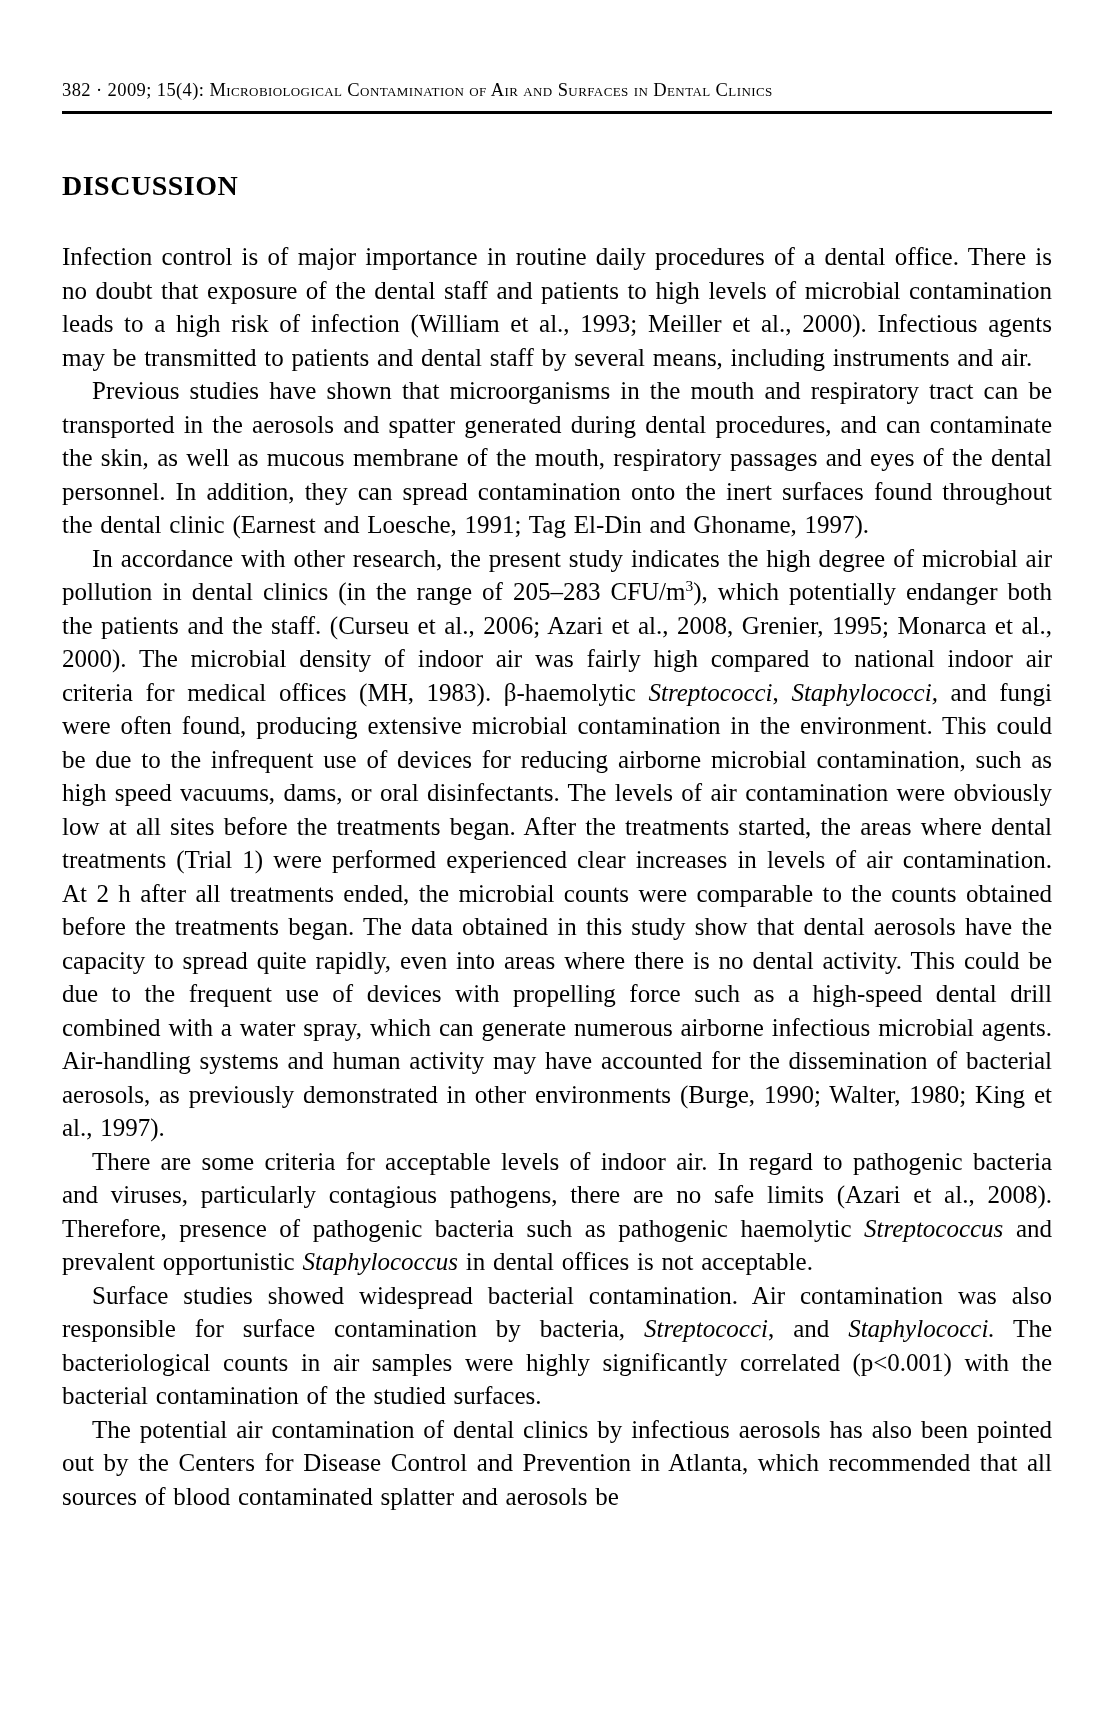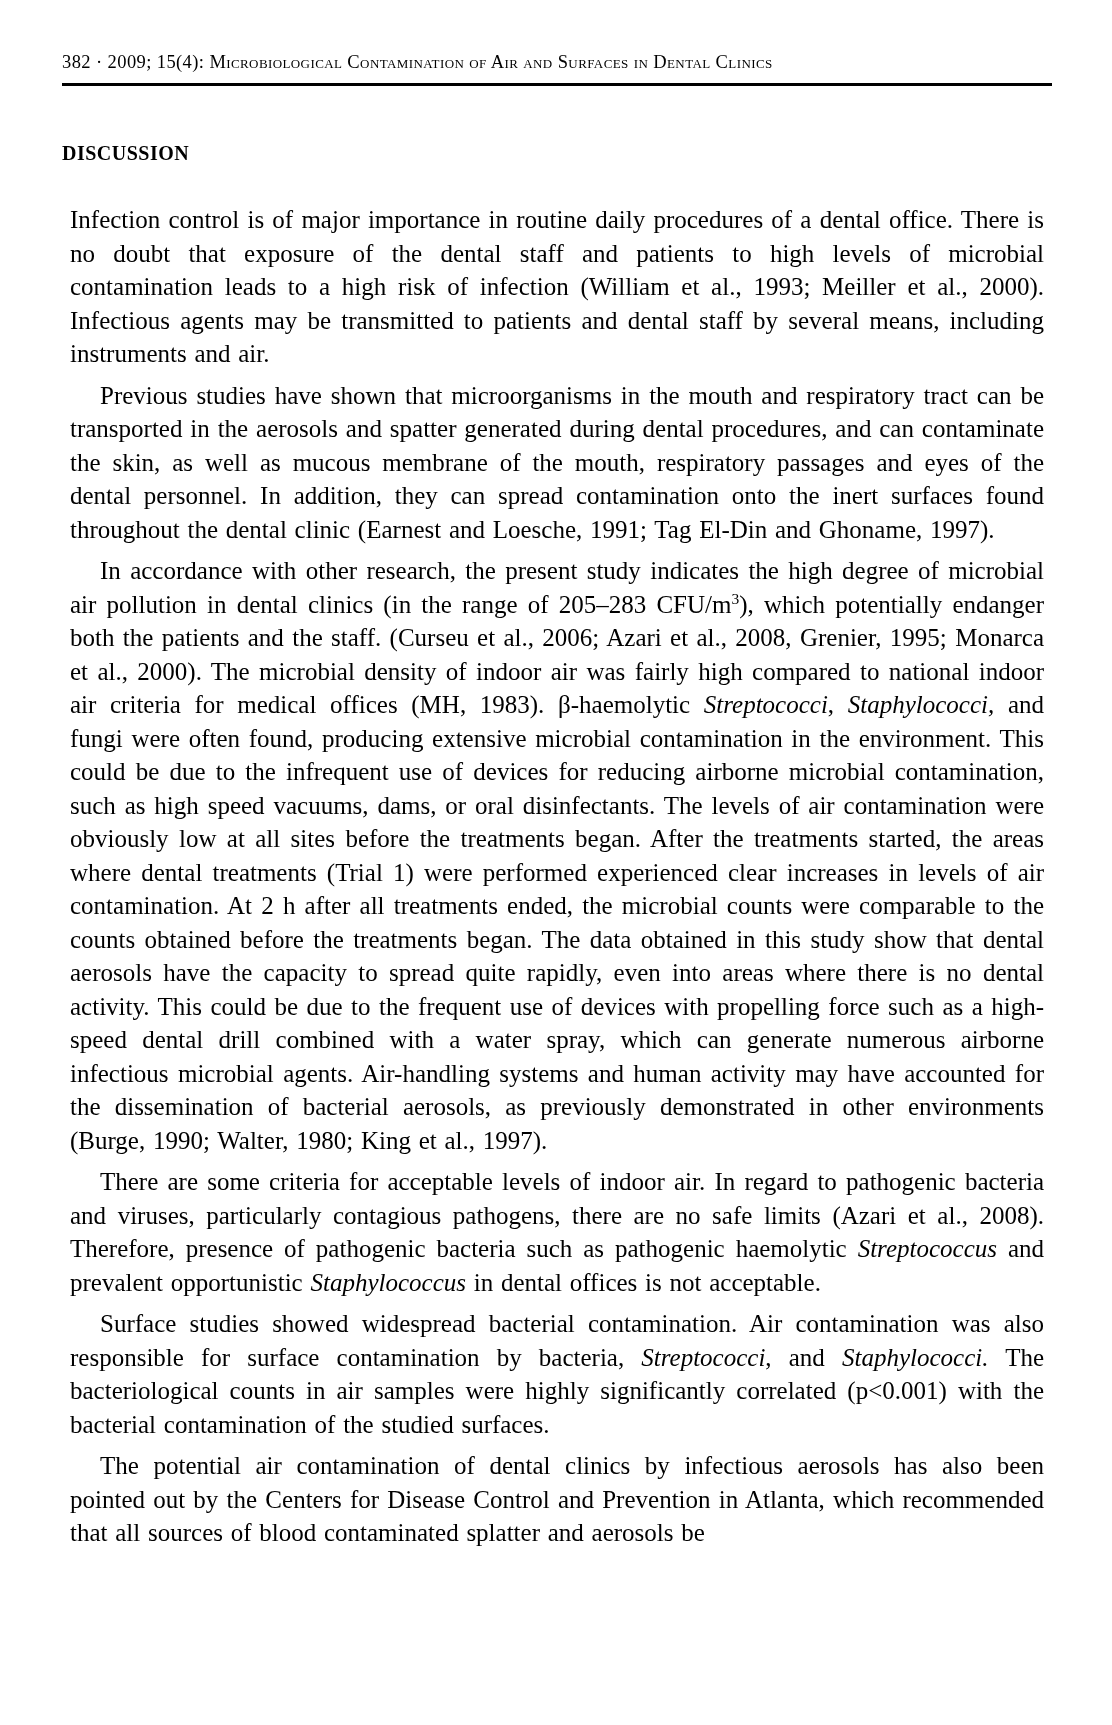--- a/index.html
+++ b/index.html
@@ -8,54 +8,54 @@
     background: #ffffff;
   }
   .page {
     position: relative;
     width: 1112px;
     height: 1725px;
     background: #ffffff;
     color: #000000;
     font-family: "Liberation Serif", serif;
     box-sizing: border-box;
-    padding: 52px 60px 0 62px;
+    padding: 80px 60px 0 62px;
     overflow: hidden;
   }
   .running-header {
     font-size: 18.5px;
     letter-spacing: 0.4px;
     white-space: nowrap;
     color: #000;
   }
   .running-header .sc {
     font-variant: small-caps;
   }
   .rule {
     border: none;
     border-top: 3.5px solid #000;
     margin: 10px 0 0 0;
     width: 100%;
   }
   .heading {
-    font-size: 20px;
+    font-size: 28px;
     font-weight: bold;
     letter-spacing: 0.5px;
     margin: 56px 0 0 0;
     color: #000;
   }
   .body {
     margin-top: 38px;
     font-size: 25px;
     line-height: 33.5px;
     text-align: justify;
     word-spacing: 1.5px;
   }
   .para {
-    margin: 8px;
+    margin: 0;
     padding: 0;
   }
   .para.indent {
     text-indent: 30px;
   }
   .para sup {
     font-size: 62%;
     line-height: 0;
     vertical-align: super;
   }

